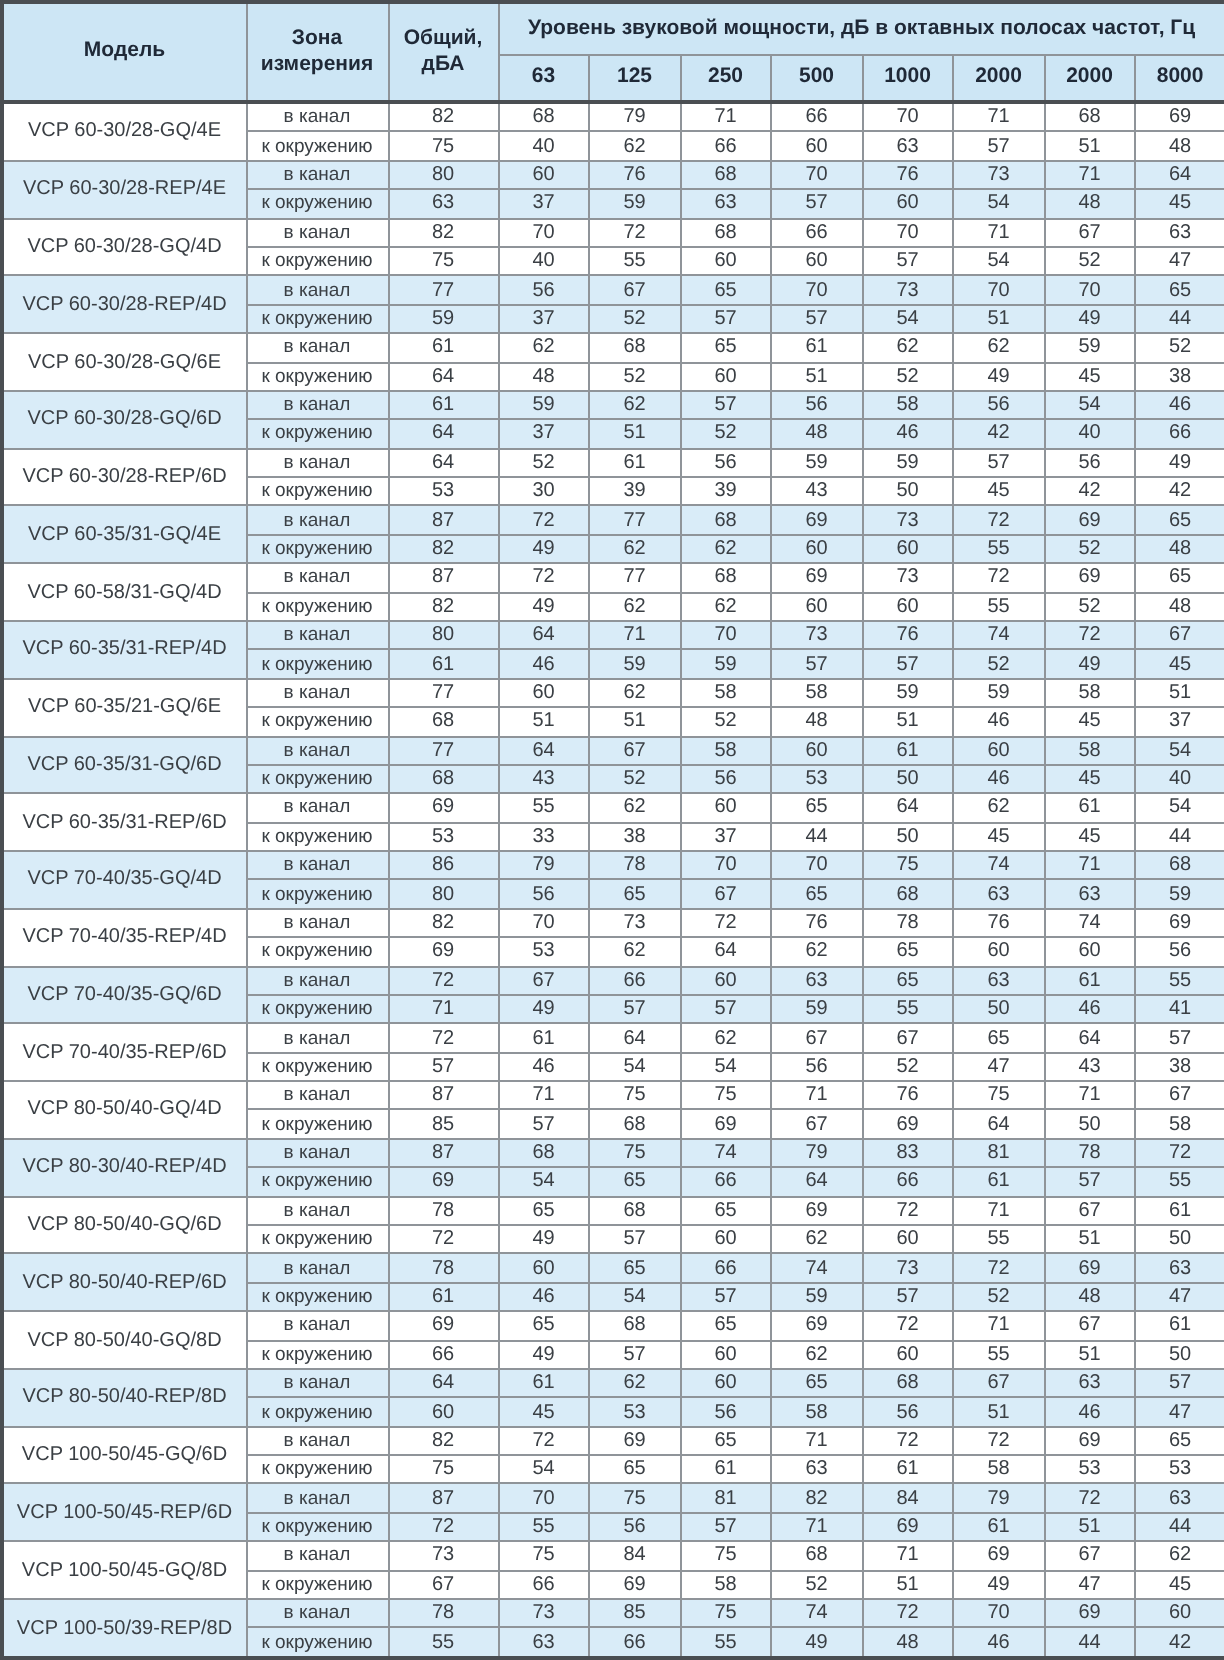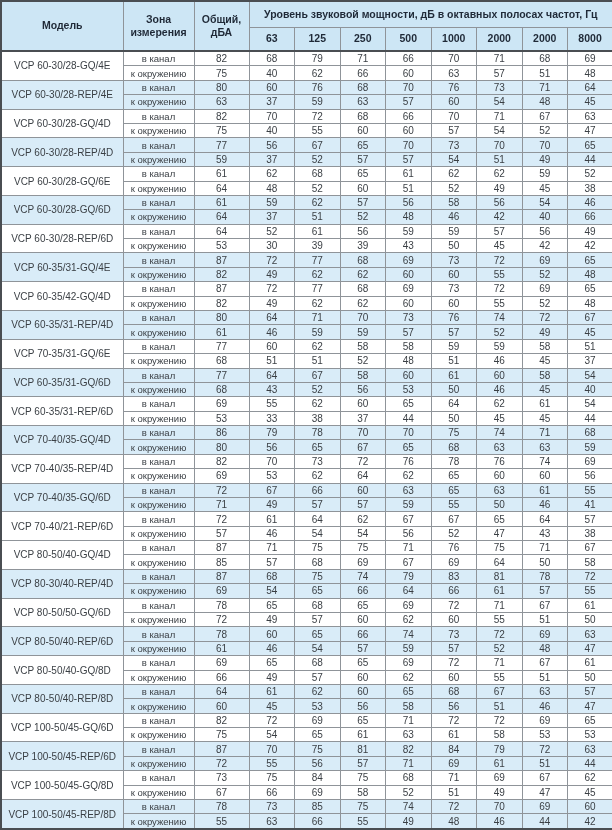--- a/index.html
+++ b/index.html
@@ -309,21 +309,21 @@
         <td class="num">60</td>
         <td class="num">60</td>
         <td class="num">55</td>
         <td class="num">52</td>
         <td class="num">48</td>
       </tr>
     </tbody>
 
     <tbody class="model-block">
       <tr class="duct-row">
-        <td class="model" rowspan="2">VCP 60-35/42-GQ/4D</td>
+        <td class="model" rowspan="2">VCP 60-58/31-GQ/4D</td>
         <td class="zone">в канал</td>
         <td class="num">87</td>
         <td class="num">72</td>
         <td class="num">77</td>
         <td class="num">68</td>
         <td class="num">69</td>
         <td class="num">73</td>
         <td class="num">72</td>
         <td class="num">69</td>
         <td class="num">65</td>
@@ -365,21 +365,21 @@
         <td class="num">57</td>
         <td class="num">57</td>
         <td class="num">52</td>
         <td class="num">49</td>
         <td class="num">45</td>
       </tr>
     </tbody>
 
     <tbody class="model-block">
       <tr class="duct-row">
-        <td class="model" rowspan="2">VCP 70-35/31-GQ/6E</td>
+        <td class="model" rowspan="2">VCP 60-35/21-GQ/6E</td>
         <td class="zone">в канал</td>
         <td class="num">77</td>
         <td class="num">60</td>
         <td class="num">62</td>
         <td class="num">58</td>
         <td class="num">58</td>
         <td class="num">59</td>
         <td class="num">59</td>
         <td class="num">58</td>
         <td class="num">51</td>
@@ -533,21 +533,21 @@
         <td class="num">59</td>
         <td class="num">55</td>
         <td class="num">50</td>
         <td class="num">46</td>
         <td class="num">41</td>
       </tr>
     </tbody>
 
     <tbody class="model-block">
       <tr class="duct-row">
-        <td class="model" rowspan="2">VCP 70-40/21-REP/6D</td>
+        <td class="model" rowspan="2">VCP 70-40/35-REP/6D</td>
         <td class="zone">в канал</td>
         <td class="num">72</td>
         <td class="num">61</td>
         <td class="num">64</td>
         <td class="num">62</td>
         <td class="num">67</td>
         <td class="num">67</td>
         <td class="num">65</td>
         <td class="num">64</td>
         <td class="num">57</td>
@@ -617,21 +617,21 @@
         <td class="num">64</td>
         <td class="num">66</td>
         <td class="num">61</td>
         <td class="num">57</td>
         <td class="num">55</td>
       </tr>
     </tbody>
 
     <tbody class="model-block">
       <tr class="duct-row">
-        <td class="model" rowspan="2">VCP 80-50/50-GQ/6D</td>
+        <td class="model" rowspan="2">VCP 80-50/40-GQ/6D</td>
         <td class="zone">в канал</td>
         <td class="num">78</td>
         <td class="num">65</td>
         <td class="num">68</td>
         <td class="num">65</td>
         <td class="num">69</td>
         <td class="num">72</td>
         <td class="num">71</td>
         <td class="num">67</td>
         <td class="num">61</td>
@@ -813,21 +813,21 @@
         <td class="num">52</td>
         <td class="num">51</td>
         <td class="num">49</td>
         <td class="num">47</td>
         <td class="num">45</td>
       </tr>
     </tbody>
 
     <tbody class="model-block shaded">
       <tr class="duct-row">
-        <td class="model" rowspan="2">VCP 100-50/45-REP/8D</td>
+        <td class="model" rowspan="2">VCP 100-50/39-REP/8D</td>
         <td class="zone">в канал</td>
         <td class="num">78</td>
         <td class="num">73</td>
         <td class="num">85</td>
         <td class="num">75</td>
         <td class="num">74</td>
         <td class="num">72</td>
         <td class="num">70</td>
         <td class="num">69</td>
         <td class="num">60</td>

